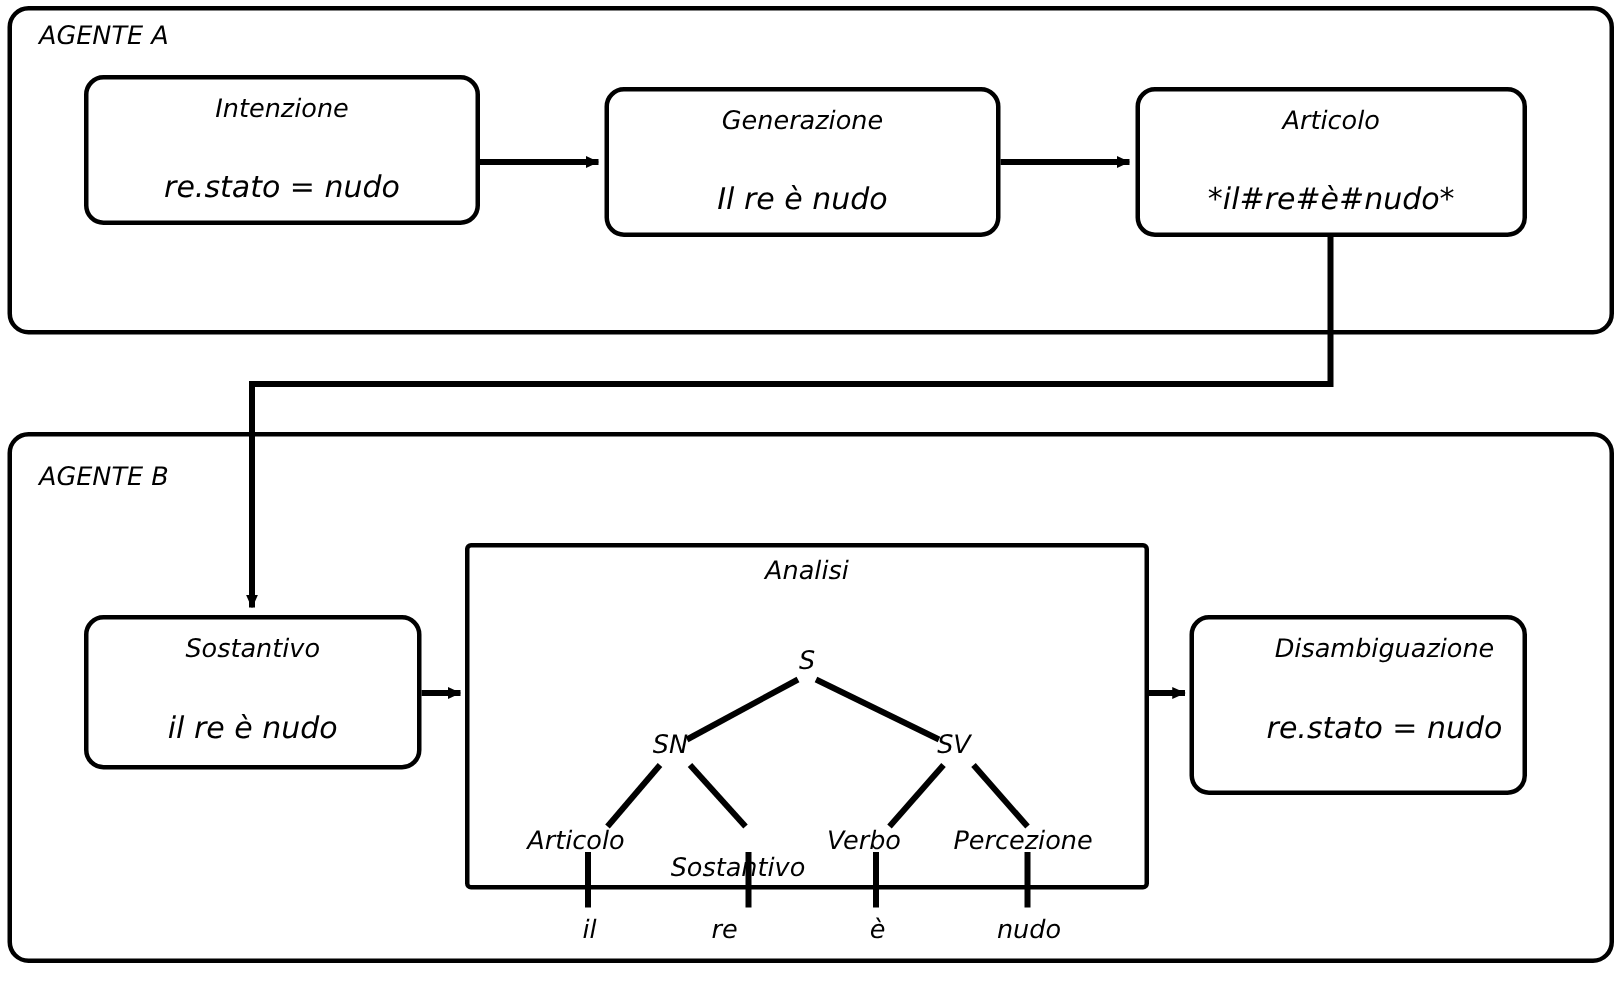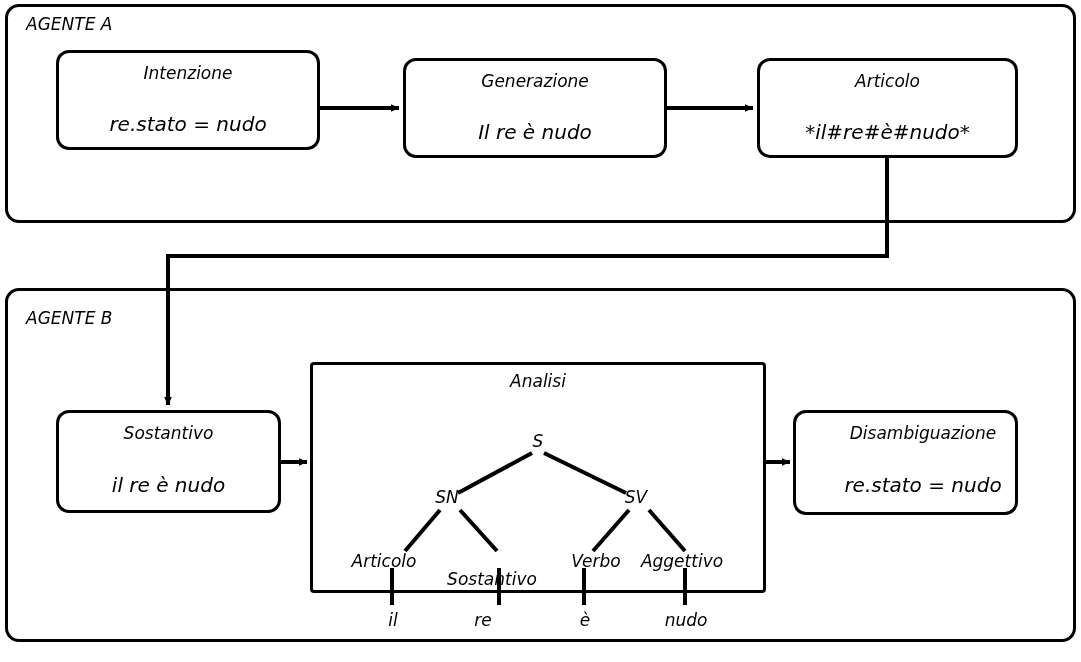--- a/index.html
+++ b/index.html
@@ -60,21 +60,21 @@
   .node-value {
     font-size: 20px;
     line-height: 1;
     margin-top: 32px;
     white-space: nowrap;
   }
   #box-intenzione     { left: 56px;  top: 50px;  width: 264px; height: 100px; }
   #box-generazione    { left: 403px; top: 58px;  width: 264px; height: 100px; }
   #box-sintesi        { left: 757px; top: 58px;  width: 261px; height: 100px; }
   #box-percezione     { left: 56px;  top: 410px; width: 225px; height: 103px; }
-  #box-disambiguazione{ left: 793px; top: 410px; width: 225px; height: 105px; padding-left: 35px; }
+  #box-disambiguazione{ left: 793px; top: 410px; width: 225px; height: 120px; padding-left: 35px; }
   #box-percezione .node-value,
   #box-disambiguazione .node-value { margin-top: 33px; }
 
   
   #box-analisi {
     position: absolute;
     left: 310px; top: 320px;
     width: 456px; height: 231px;
     border: 3px solid #000000;
     border-radius: 4px;
@@ -167,22 +167,22 @@
         <line x1="271" y1="203" x2="271" y2="240"></line>
         <line x1="372" y1="203" x2="372" y2="240"></line>
       </g>
     </svg>
 
     <div class="tree-label" style="left:225px; top:68px;">S</div>
     <div class="tree-label" style="left:134px; top:124px;">SN</div>
     <div class="tree-label" style="left:323px; top:124px;">SV</div>
     <div class="tree-label" style="left:71px;  top:188px;">Articolo</div>
     <div class="tree-label" style="left:179px; top:206px;">Sostantivo</div>
-    <div class="tree-label" style="left:283px; top:188px;">Verbo</div>
-    <div class="tree-label" style="left:369px; top:188px;">Aggettivo</div>
+    <div class="tree-label" style="left:263px; top:188px;">Verbo</div>
+    <div class="tree-label" style="left:369px; top:188px;">Percezione</div>
     <div class="tree-label" style="left:80px;  top:247px;">il</div>
     <div class="tree-label" style="left:170px; top:247px;">re</div>
     <div class="tree-label" style="left:272px; top:247px;">è</div>
     <div class="tree-label" style="left:373px; top:247px;">nudo</div>
   </div>
 
   <svg class="overlay" viewBox="0 0 1081 662">
     <defs>
       <marker id="arrowhead" markerWidth="9" markerHeight="8" refX="8.5" refY="4" orient="auto" markerUnits="userSpaceOnUse">
         <path d="M0,0 L9,4 L0,8 z" fill="#000000"></path>

